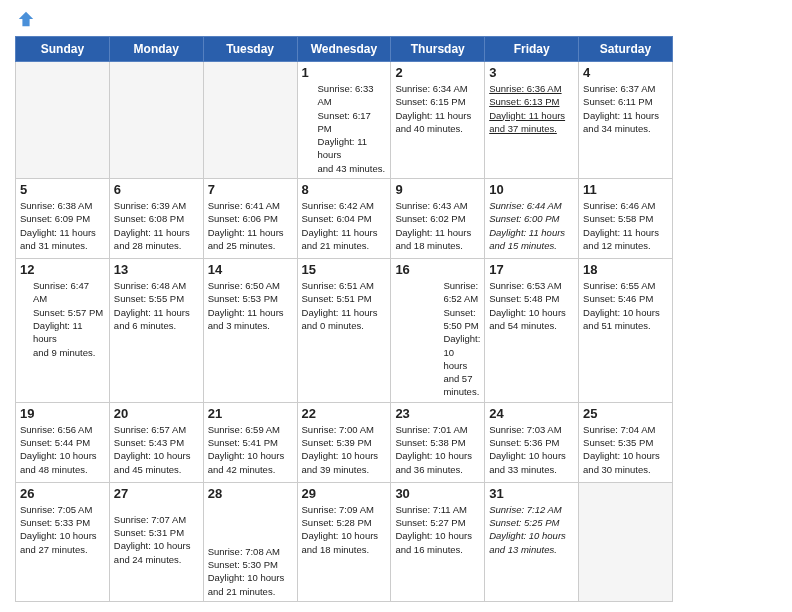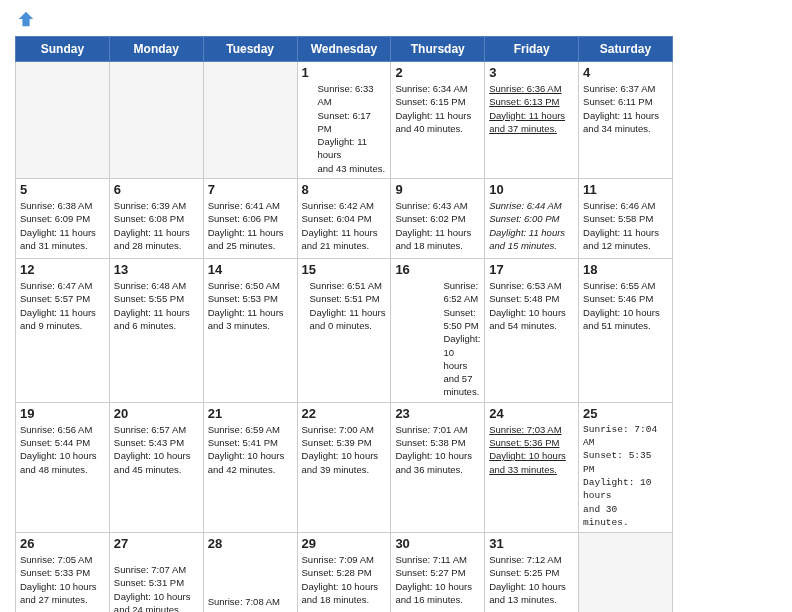--- a/index.html
+++ b/index.html
@@ -206,42 +206,42 @@
             <div class="day-number">11</div>
             <div class="day-info" style="white-space: pre-line;">Sunrise: 6:46 AM
 Sunset: 5:58 PM
 Daylight: 11 hours
 and 12 minutes.</div>
           </td>
         </tr>
         <tr>
           <td>
             <div class="day-number">12</div>
-            <div class="day-info" style="white-space: pre-line;">Sunrise: 6:47 AM
+            <div class="day-info" style="white-space: pre-line; margin-left: 13px;">Sunrise: 6:47 AM
 Sunset: 5:57 PM
 Daylight: 11 hours
 and 9 minutes.</div>
           </td>
           <td>
             <div class="day-number">13</div>
             <div class="day-info" style="white-space: pre-line;">Sunrise: 6:48 AM
 Sunset: 5:55 PM
 Daylight: 11 hours
 and 6 minutes.</div>
           </td>
           <td>
             <div class="day-number">14</div>
             <div class="day-info" style="white-space: pre-line;">Sunrise: 6:50 AM
 Sunset: 5:53 PM
 Daylight: 11 hours
 and 3 minutes.</div>
           </td>
           <td>
             <div class="day-number">15</div>
-            <div class="day-info" style="white-space: pre-line; margin-left: 8px;">Sunrise: 6:51 AM
+            <div class="day-info" style="white-space: pre-line;">Sunrise: 6:51 AM
 Sunset: 5:51 PM
 Daylight: 11 hours
 and 0 minutes.</div>
           </td>
           <td>
             <div class="day-number">16</div>
             <div class="day-info" style="white-space: pre-line; margin-left: 48px;">Sunrise: 6:52 AM
 Sunset: 5:50 PM
 Daylight: 10 hours
 and 57 minutes.</div>
@@ -292,28 +292,28 @@
           </td>
           <td>
             <div class="day-number">23</div>
             <div class="day-info" style="white-space: pre-line;">Sunrise: 7:01 AM
 Sunset: 5:38 PM
 Daylight: 10 hours
 and 36 minutes.</div>
           </td>
           <td>
             <div class="day-number">24</div>
-            <div class="day-info" style="white-space: pre-line; text-decoration: underline;">Sunrise: 7:03 AM
+            <div class="day-info" style="white-space: pre-line;">Sunrise: 7:03 AM
 Sunset: 5:36 PM
 Daylight: 10 hours
 and 33 minutes.</div>
           </td>
           <td>
             <div class="day-number">25</div>
-            <div class="day-info" style="white-space: pre-line; font-family: Liberation Mono, monospace;">Sunrise: 7:04 AM
+            <div class="day-info" style="white-space: pre-line;">Sunrise: 7:04 AM
 Sunset: 5:35 PM
 Daylight: 10 hours
 and 30 minutes.</div>
           </td>
         </tr>
         <tr>
           <td>
             <div class="day-number">26</div>
             <div class="day-info" style="white-space: pre-line;">Sunrise: 7:05 AM
 Sunset: 5:33 PM
@@ -343,21 +343,21 @@
           </td>
           <td>
             <div class="day-number">30</div>
             <div class="day-info" style="white-space: pre-line;">Sunrise: 7:11 AM
 Sunset: 5:27 PM
 Daylight: 10 hours
 and 16 minutes.</div>
           </td>
           <td>
             <div class="day-number">31</div>
-            <div class="day-info" style="white-space: pre-line;">Sunrise: 7:12 AM
+            <div class="day-info" style="white-space: pre-line; font-style: italic;">Sunrise: 7:12 AM
 Sunset: 5:25 PM
 Daylight: 10 hours
 and 13 minutes.</div>
           </td>
           <td class="empty"></td>
         </tr>
       </tbody>
   </table>
 </div>
 

